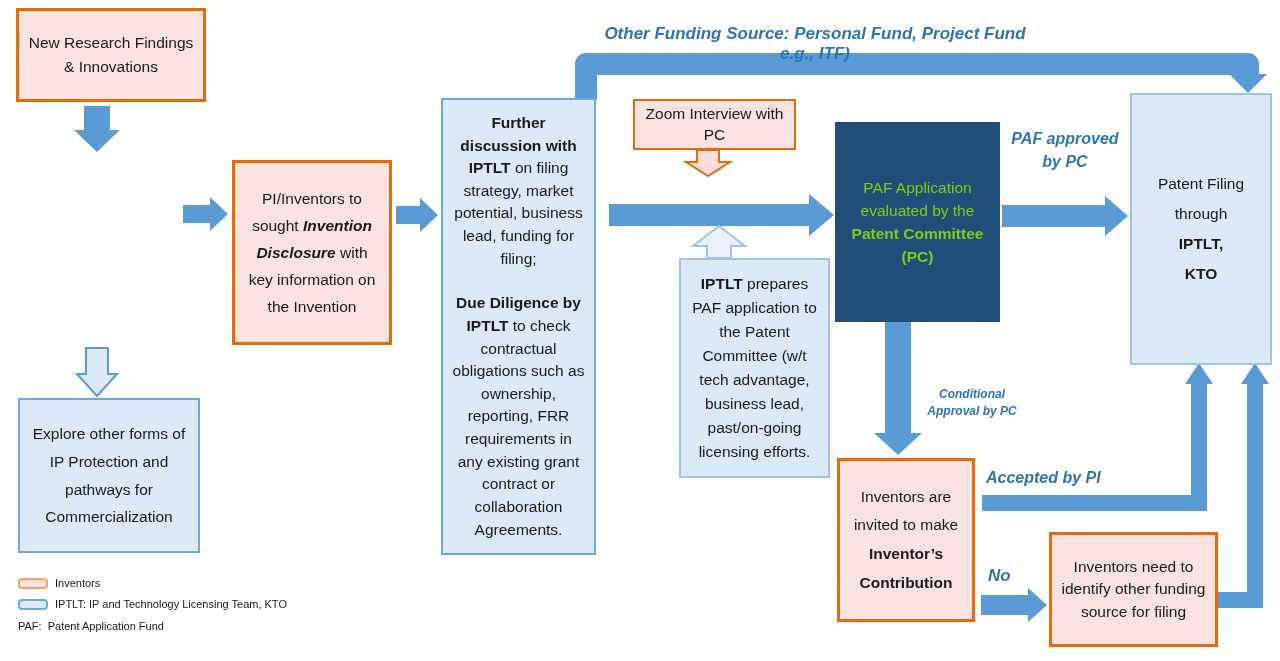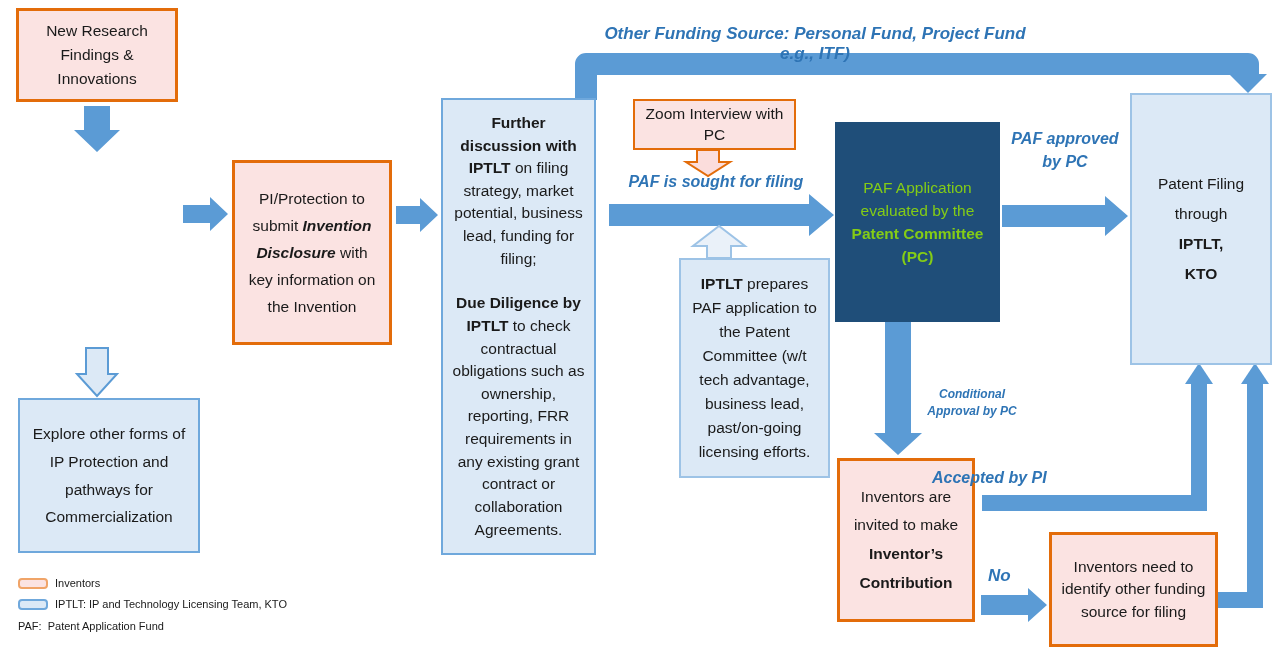--- a/index.html
+++ b/index.html
@@ -46,31 +46,31 @@
     <polygon fill="#5B9BD5" points="1241,384 1269,384 1255,363"></polygon>
 
     <path d="M586,100 L586,64 L1248,64 L1248,76" fill="none" stroke="#5B9BD5" stroke-width="22" stroke-linejoin="round"></path>
     <polygon fill="#5B9BD5" points="1229,74 1267,74 1248,93"></polygon>
 
     <polygon fill="#DCE9F6" stroke="#5B9BD5" stroke-width="2" points="86,348 108,348 108,374 117,374 97,396 77,374 86,374"></polygon>
     <polygon fill="#EAF1F9" stroke="#9DC3E6" stroke-width="2" points="707,258 707,246 693,246 719,226 745,246 731,246 731,258"></polygon>
     <polygon fill="#FBDDDC" stroke="#E36C0A" stroke-width="2" points="697,150 719,150 719,162 730,162 708,176 686,162 697,162"></polygon>
   </svg>
 
-  <div class="box pink" style="left:16px;top:8px;width:162px;height:94px;line-height:1.55;">
+  <div class="box pink" style="left:16px;top:8px;width:190px;height:94px;line-height:1.55;">
     <span>New Research Findings &amp; Innovations</span>
   </div>
 
 
   <div class="box blue" style="left:18px;top:398px;width:182px;height:155px;line-height:1.8;">
     <span>Explore other forms of IP Protection and pathways for Commercialization</span>
   </div>
 
   <div class="box pink" style="left:232px;top:160px;width:160px;height:185px;line-height:1.75;">
-    <div><span>PI/Protection to submit </span><span class="bi">Invention Disclosure</span><span> with key information on the Invention</span></div>
+    <div><span>PI/Inventors to sought </span><span class="bi">Invention Disclosure</span><span> with key information on the Invention</span></div>
   </div>
 
   <div class="box blue" style="left:441px;top:98px;width:155px;height:457px;line-height:1.46;font-size:15.5px;">
     <div>
       <div style="margin-bottom:22px;"><span class="b">Further discussion with IPTLT</span><span> on filing strategy, market potential, business lead, funding for filing;</span></div>
       <div><span class="b">Due Diligence by IPTLT</span><span> to check contractual obligations such as ownership, reporting, FRR requirements in any existing grant contract or collaboration Agreements.</span></div>
     </div>
   </div>
 
   <div class="box pink-thin" style="left:633px;top:99px;width:163px;height:51px;line-height:1.35;">
@@ -96,24 +96,23 @@
 
   <div class="box pink" style="left:837px;top:458px;width:138px;height:164px;line-height:1.85;padding:4px 6px;">
     <div><span>Inventors are invited to make </span><span class="b">Inventor’s Contribution</span></div>
   </div>
 
   <div class="box pink" style="left:1049px;top:532px;width:169px;height:115px;line-height:1.45;">
     <span>Inventors need to identify other funding source for filing</span>
   </div>
 
   <div class="lbl" style="left:590px;top:24px;width:450px;font-size:17px;">Other Funding Source: Personal Fund, Project Fund e.g., ITF)</div>
-  <div class="lbl" style="left:610px;top:173px;width:212px;font-size:16px;">PAF is sought for filing</div>
   <div class="lbl" style="left:1005px;top:127px;width:120px;font-size:16px;line-height:1.45;text-align:center;">PAF approved by PC</div>
   <div class="lbl" style="left:912px;top:386px;width:120px;font-size:12px;line-height:1.45;">Conditional Approval by PC</div>
-  <div class="lbl" style="left:932px;top:469px;width:150px;font-size:16px;text-align:left;">Accepted by PI</div>
+  <div class="lbl" style="left:986px;top:469px;width:150px;font-size:16px;text-align:left;">Accepted by PI</div>
   <div class="lbl" style="left:988px;top:566px;width:40px;font-size:17px;text-align:left;">No</div>
 
   <div class="legend-row" style="left:18px;top:577px;">
     <span class="swatch sw-pink"></span>
     <span>Inventors</span>
   </div>
   <div class="legend-row" style="left:18px;top:598px;">
     <span class="swatch sw-blue"></span>
     <span>IPTLT: IP and Technology Licensing Team, KTO</span>
   </div>

